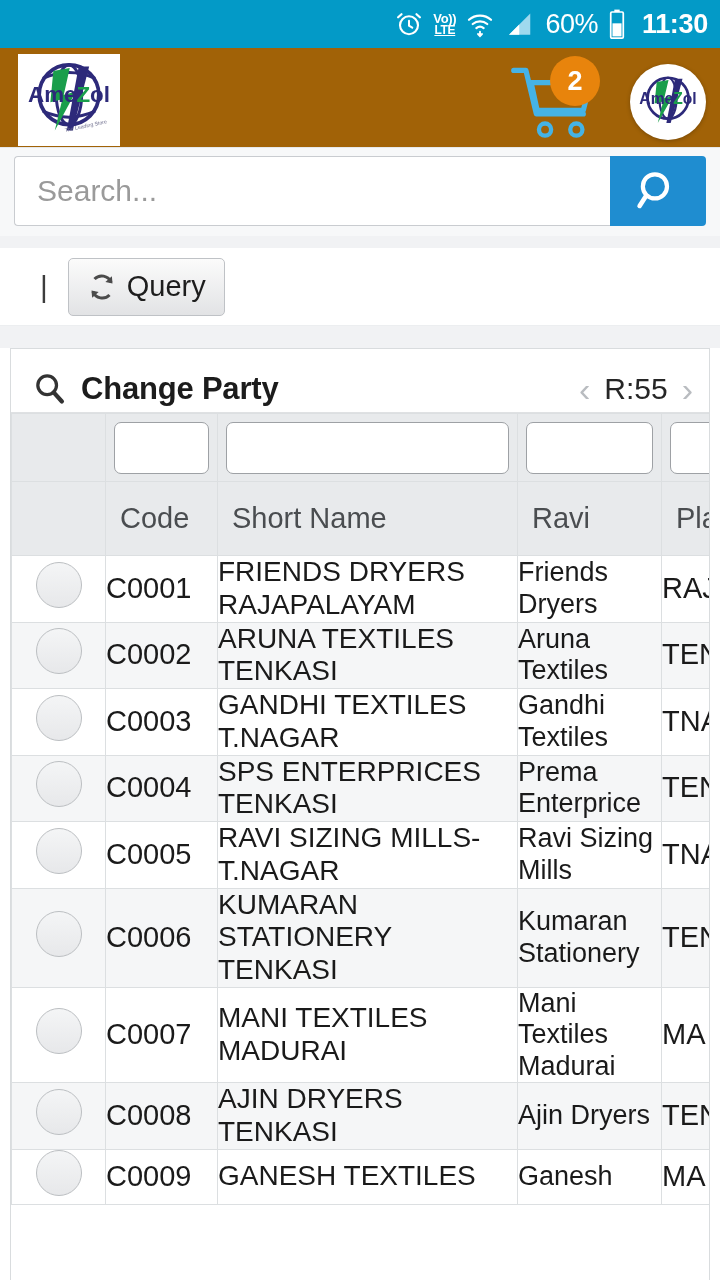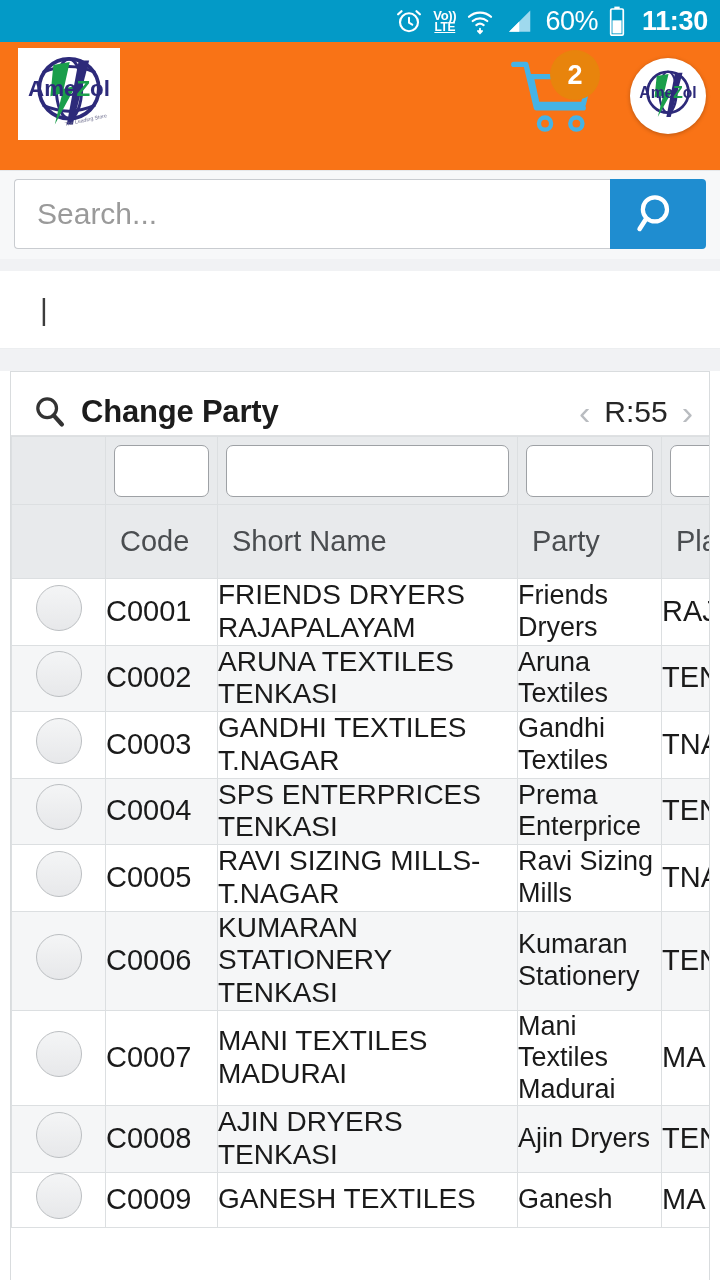--- a/index.html
+++ b/index.html
@@ -7,21 +7,21 @@
   html, body {
     width: 720px;
     height: 1280px;
     overflow: hidden;
     background: #ffffff;
     font-family: "Liberation Sans", sans-serif;
   }
 
   
   .statusbar {
-    height: 42px;
+    height: 48px;
     background: #039ac7;
     display: flex;
     align-items: center;
     justify-content: flex-end;
     padding-right: 12px;
     color: #ffffff;
   }
   .sb-icons { display: flex; align-items: center; gap: 9px; }
   .sb-ico { display: block; }
   .sb-volte {
@@ -40,22 +40,22 @@
   }
   .sb-time {
     font-size: 27px;
     font-weight: 700;
     margin-left: 6px;
     letter-spacing: -0.3px;
   }
 
   
   .app-header {
-    height: 129px;
-    background: #f97316;
+    height: 100px;
+    background: #a16207;
     position: relative;
     border-bottom: 1px solid #e6e8ea;
   }
   .logo-box {
     position: absolute;
     left: 18px;
     top: 6px;
     width: 102px;
     height: 92px;
     background: #ffffff;
@@ -350,20 +350,29 @@
     </svg>
   </button>
 </div>
 
 <div class="toolbar-gap"></div>
 <div class="toolbar">
 
 
   <span class="sep">|</span>
 
+  <button class="btn3d">
+    <svg viewBox="0 0 24 24">
+      <path d="M19.2 8.2A8 8 0 006 5.6" fill="none" stroke="#4b4b4b" stroke-width="2.4"></path>
+      <path d="M4.8 15.8A8 8 0 0018 18.4" fill="none" stroke="#4b4b4b" stroke-width="2.4"></path>
+      <path d="M19.9 3.4 L20.4 9.2 L14.7 8.0 Z" fill="#4b4b4b"></path>
+      <path d="M4.1 20.6 L3.6 14.8 L9.3 16.0 Z" fill="#4b4b4b"></path>
+    </svg>
+    <span>Query</span>
+  </button>
 </div>
 
 <div class="panel-gap"></div>
 
 <div class="panel">
 
   <div class="panel-head">
     <svg class="mag" viewBox="0 0 24 24">
       <circle cx="10" cy="9.4" r="6.6" fill="none" stroke="#333333" stroke-width="2.3"></circle>
       <line x1="14.6" y1="14.4" x2="20.4" y2="20.8" stroke="#333333" stroke-width="3" stroke-linecap="round"></line>
@@ -399,21 +408,21 @@
         </td>
         <td>
           <input class="f-input" type="text" style="">
         </td>
       </tr>
 
       <tr class="head-row">
         <th class="blank"></th>
         <th>Code</th>
         <th>Short Name</th>
-        <th>Party</th>
+        <th>Ravi</th>
         <th>Place</th>
       </tr>
     </thead>
 
     <tbody>
         <tr class="odd">
           <td class="sel-cell"><span class="radio-dot"></span></td>
           <td class="code-cell">C0001</td>
           <td class="short-cell">FRIENDS DRYERS RAJAPALAYAM</td>
           <td class="name-cell">Friends Dryers</td>

